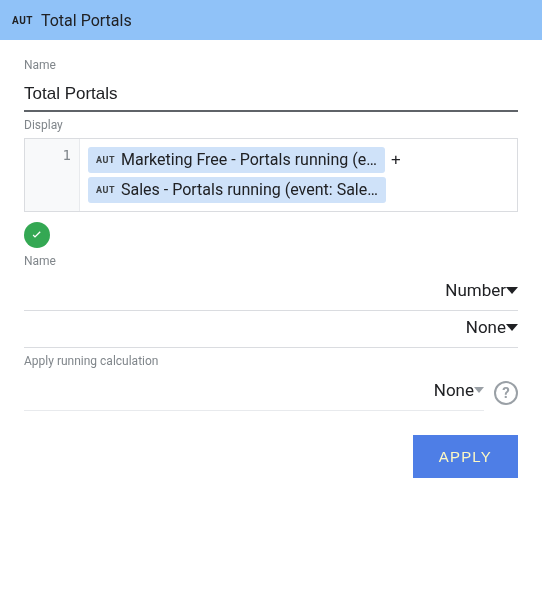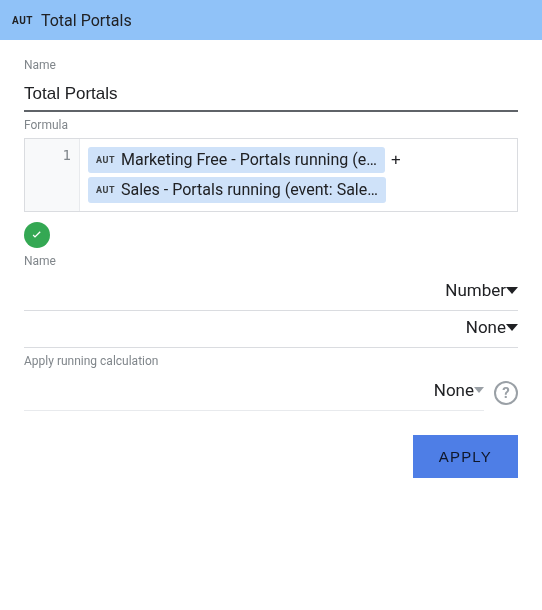--- a/index.html
+++ b/index.html
@@ -147,21 +147,21 @@
     color: #9aa0a6;
     cursor: pointer;
   }
   .footer {
     display: flex;
     justify-content: flex-end;
     margin-top: 24px;
   }
   .apply-btn {
     background: #4e7ee6;
-    color: #0f172a;
+    color: #fef9c3;
     border: none;
     font-size: 15px;
     font-weight: 500;
     letter-spacing: 1.2px;
     padding: 13px 26px;
     cursor: pointer;
     text-align: center;
   }
 </style>
 </head>
@@ -172,21 +172,21 @@
   <div class="header">
     <span class="aut-badge">AUT</span>
     <span class="header-title">Total Portals</span>
   </div>
 
   <div class="body">
 
     <div class="field-label">Name</div>
     <input class="name-input" type="text" value="Total Portals" style="">
 
-    <div class="field-label">Formula</div>
+    <div class="field-label">Display</div>
     <div class="formula-box">
       <div class="gutter">
         <span>1</span>
       </div>
       <div class="formula-content">
         <div class="token-row">
           <span class="token">
             <span class="aut">AUT</span>
             <span>Marketing Free - Portals running (e…</span>
           </span>

